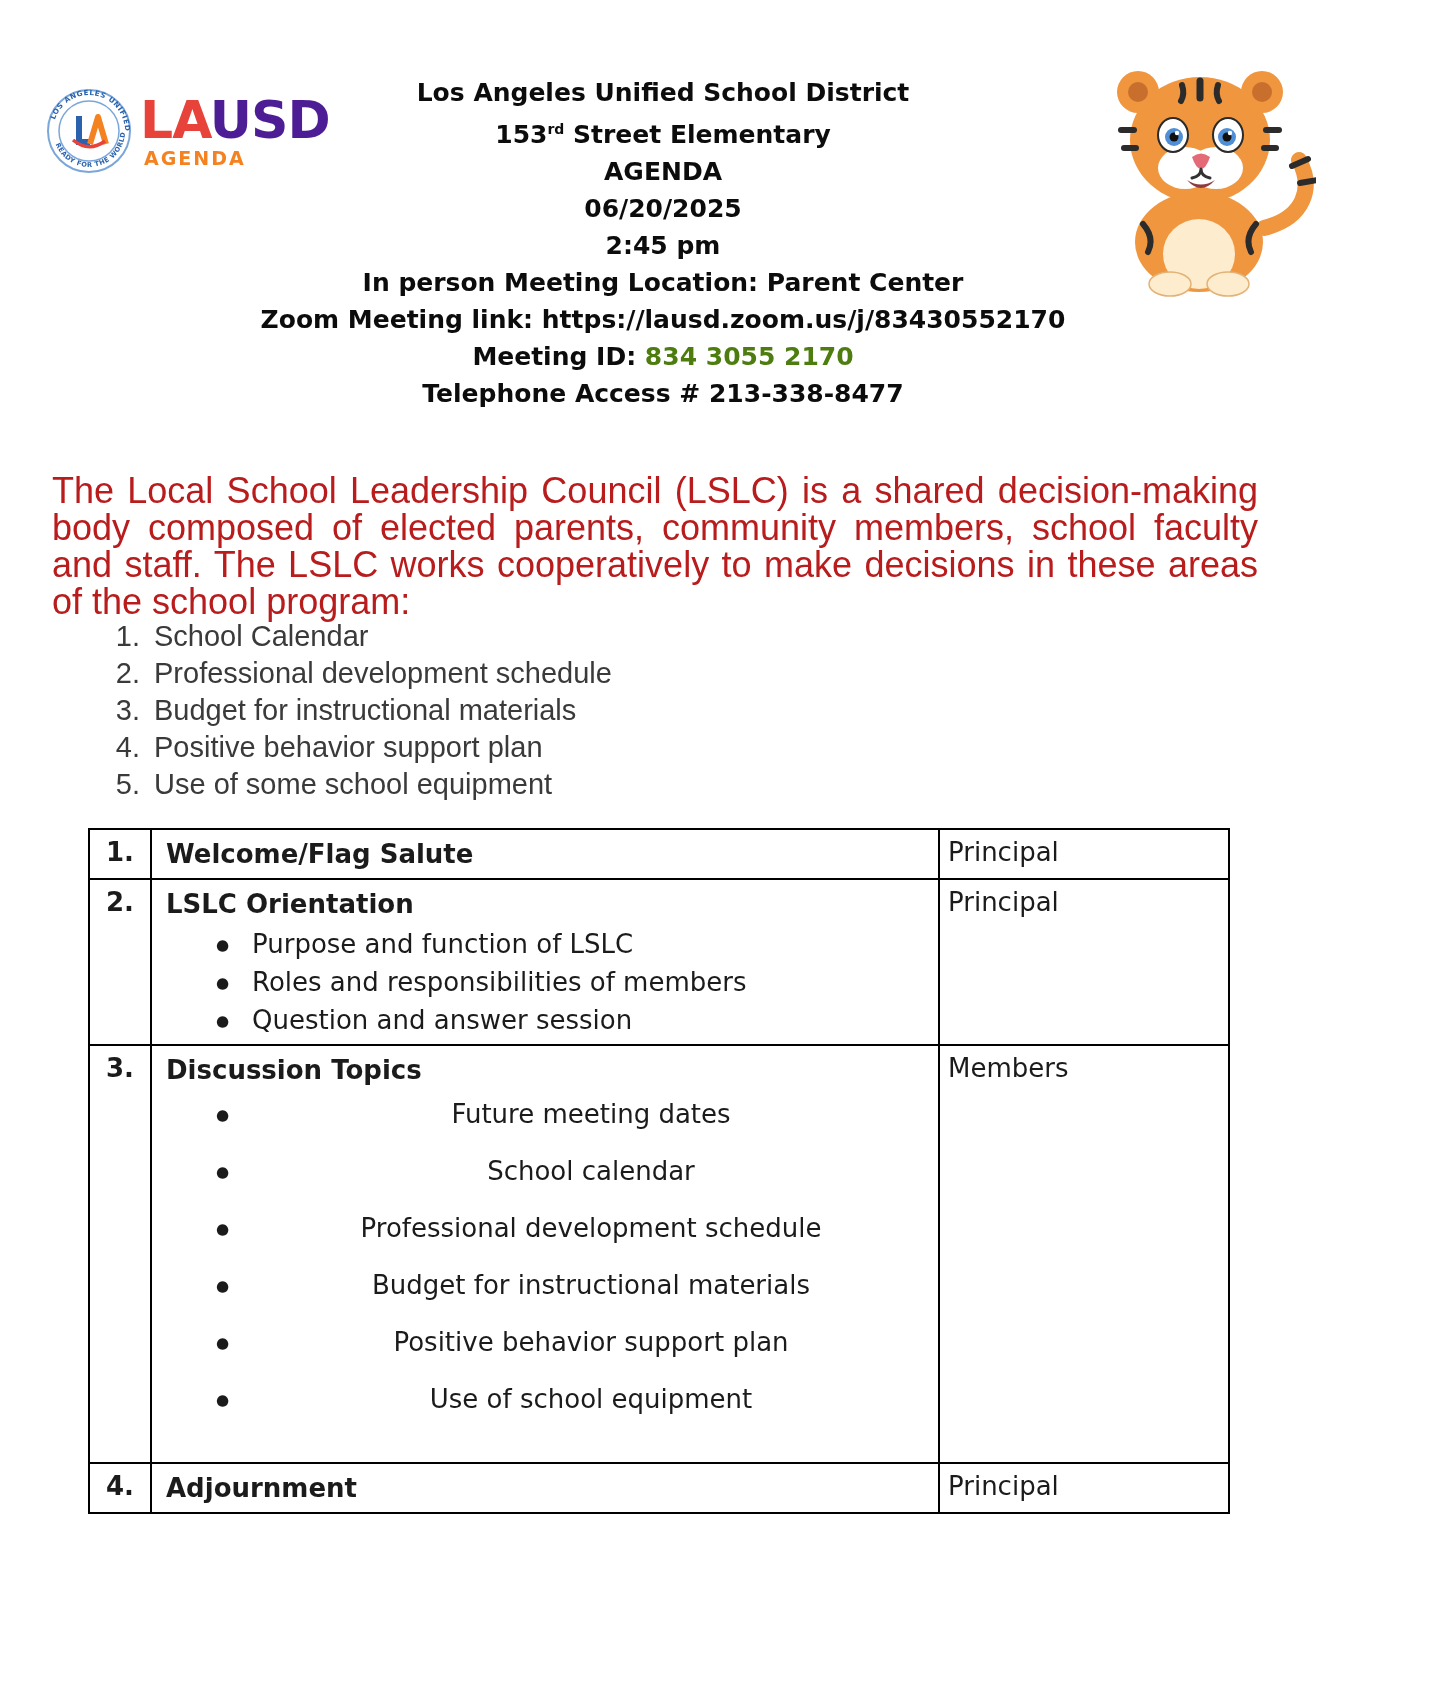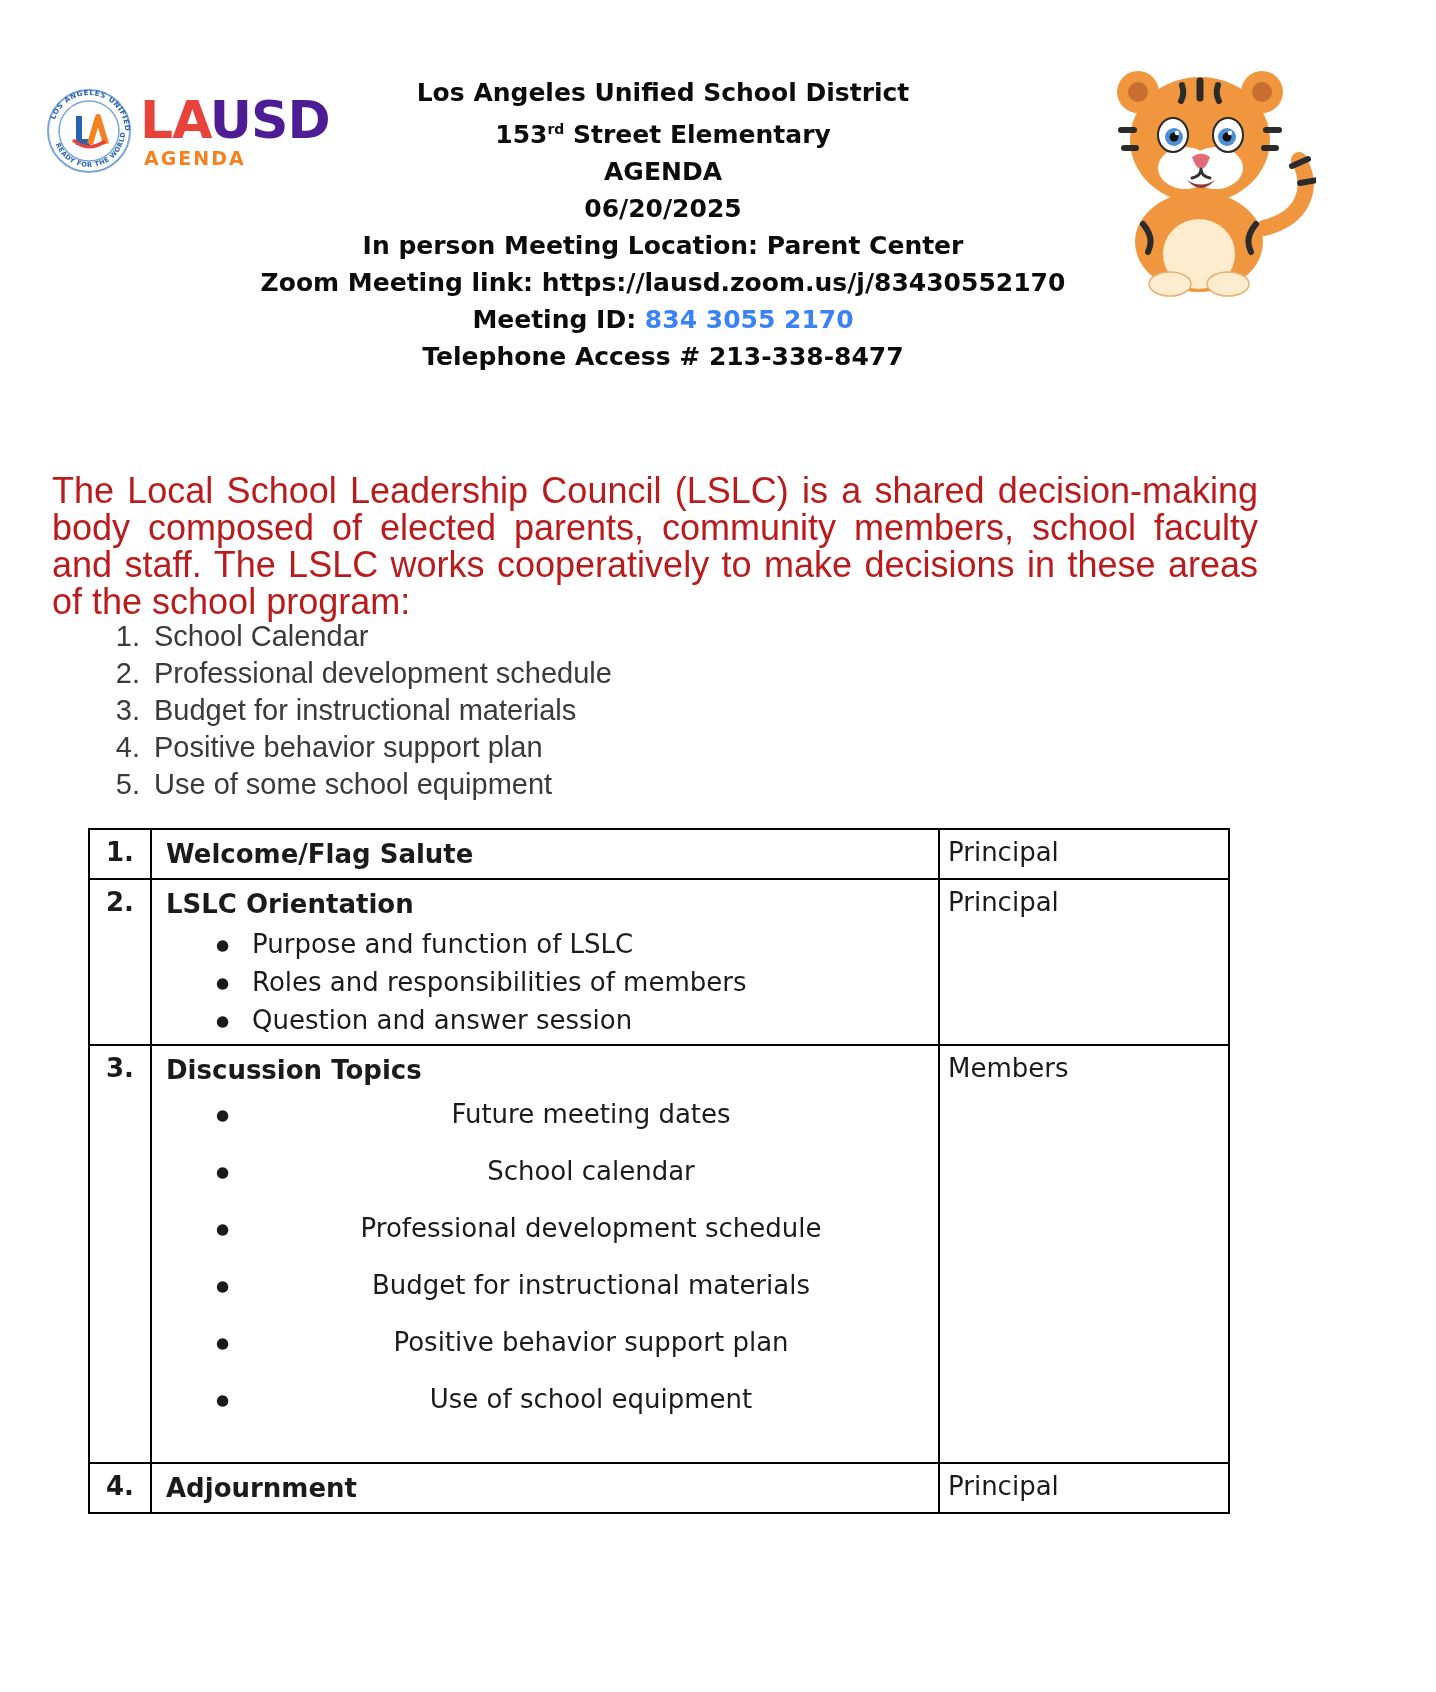--- a/index.html
+++ b/index.html
@@ -18,21 +18,21 @@
   .logo-lausd { font-size:52px; font-weight:bold; letter-spacing:-1px; }
   .logo-la { color:#e8433a;margin-top:26px; }
   .logo-usd { color:#4c1d95; }
   .logo-unified { font-size:19px; font-weight:bold; letter-spacing:2px; color:#f58220; margin-top:3px; margin-left:4px; }
 
   .center-block {
     position:absolute; left:180px; right:290px; top:16px;
     text-align:center; font-weight:bold; font-size:25px; line-height:37px; color:#0c0c0c;
   }
   .center-block .sup { font-size:14px; vertical-align:super; }
-  .id-blue { color:#3b82f6;text-align:right; }
+  .id-blue { color:#4d7c0f;text-align:right; }
 
   .tiger { position:absolute; right:120px; top:-2px; }
 
   
   .intro {
     position:absolute; top:472px; left:52px; width:1206px;
     font-family:"Liberation Sans","DejaVu Sans",sans-serif;
     font-size:36px; line-height:37px; color:#b91c1c; text-align:justify;
   }
 
@@ -94,20 +94,21 @@
         <div class="logo-lausd"><span class="logo-la">LA</span><span class="logo-usd">USD</span></div>
         <div class="logo-unified">AGENDA</div>
       </div>
     </div>
 
     <div class="center-block">
       <div>Los Angeles Unified School District</div>
       <div><span>153</span><span class="sup">rd</span><span> Street Elementary</span></div>
       <div>AGENDA</div>
       <div>06/20/2025</div>
+      <div>2:45 pm</div>
       <div>In person Meeting Location: Parent Center</div>
       <div><span>Zoom Meeting link: </span><span>https://lausd.zoom.us/j/83430552170</span></div>
       <div><span>Meeting ID: </span><span class="id-blue">834 3055 2170</span></div>
       <div>Telephone Access # 213-338-8477</div>
     </div>
 
     <div class="tiger">
       <svg width="230" height="245" viewBox="0 0 230 245">
 
         <path d="M178 172 C 218 162 228 132 213 104" fill="none" stroke="#f0963f" stroke-width="16" stroke-linecap="round"></path>

